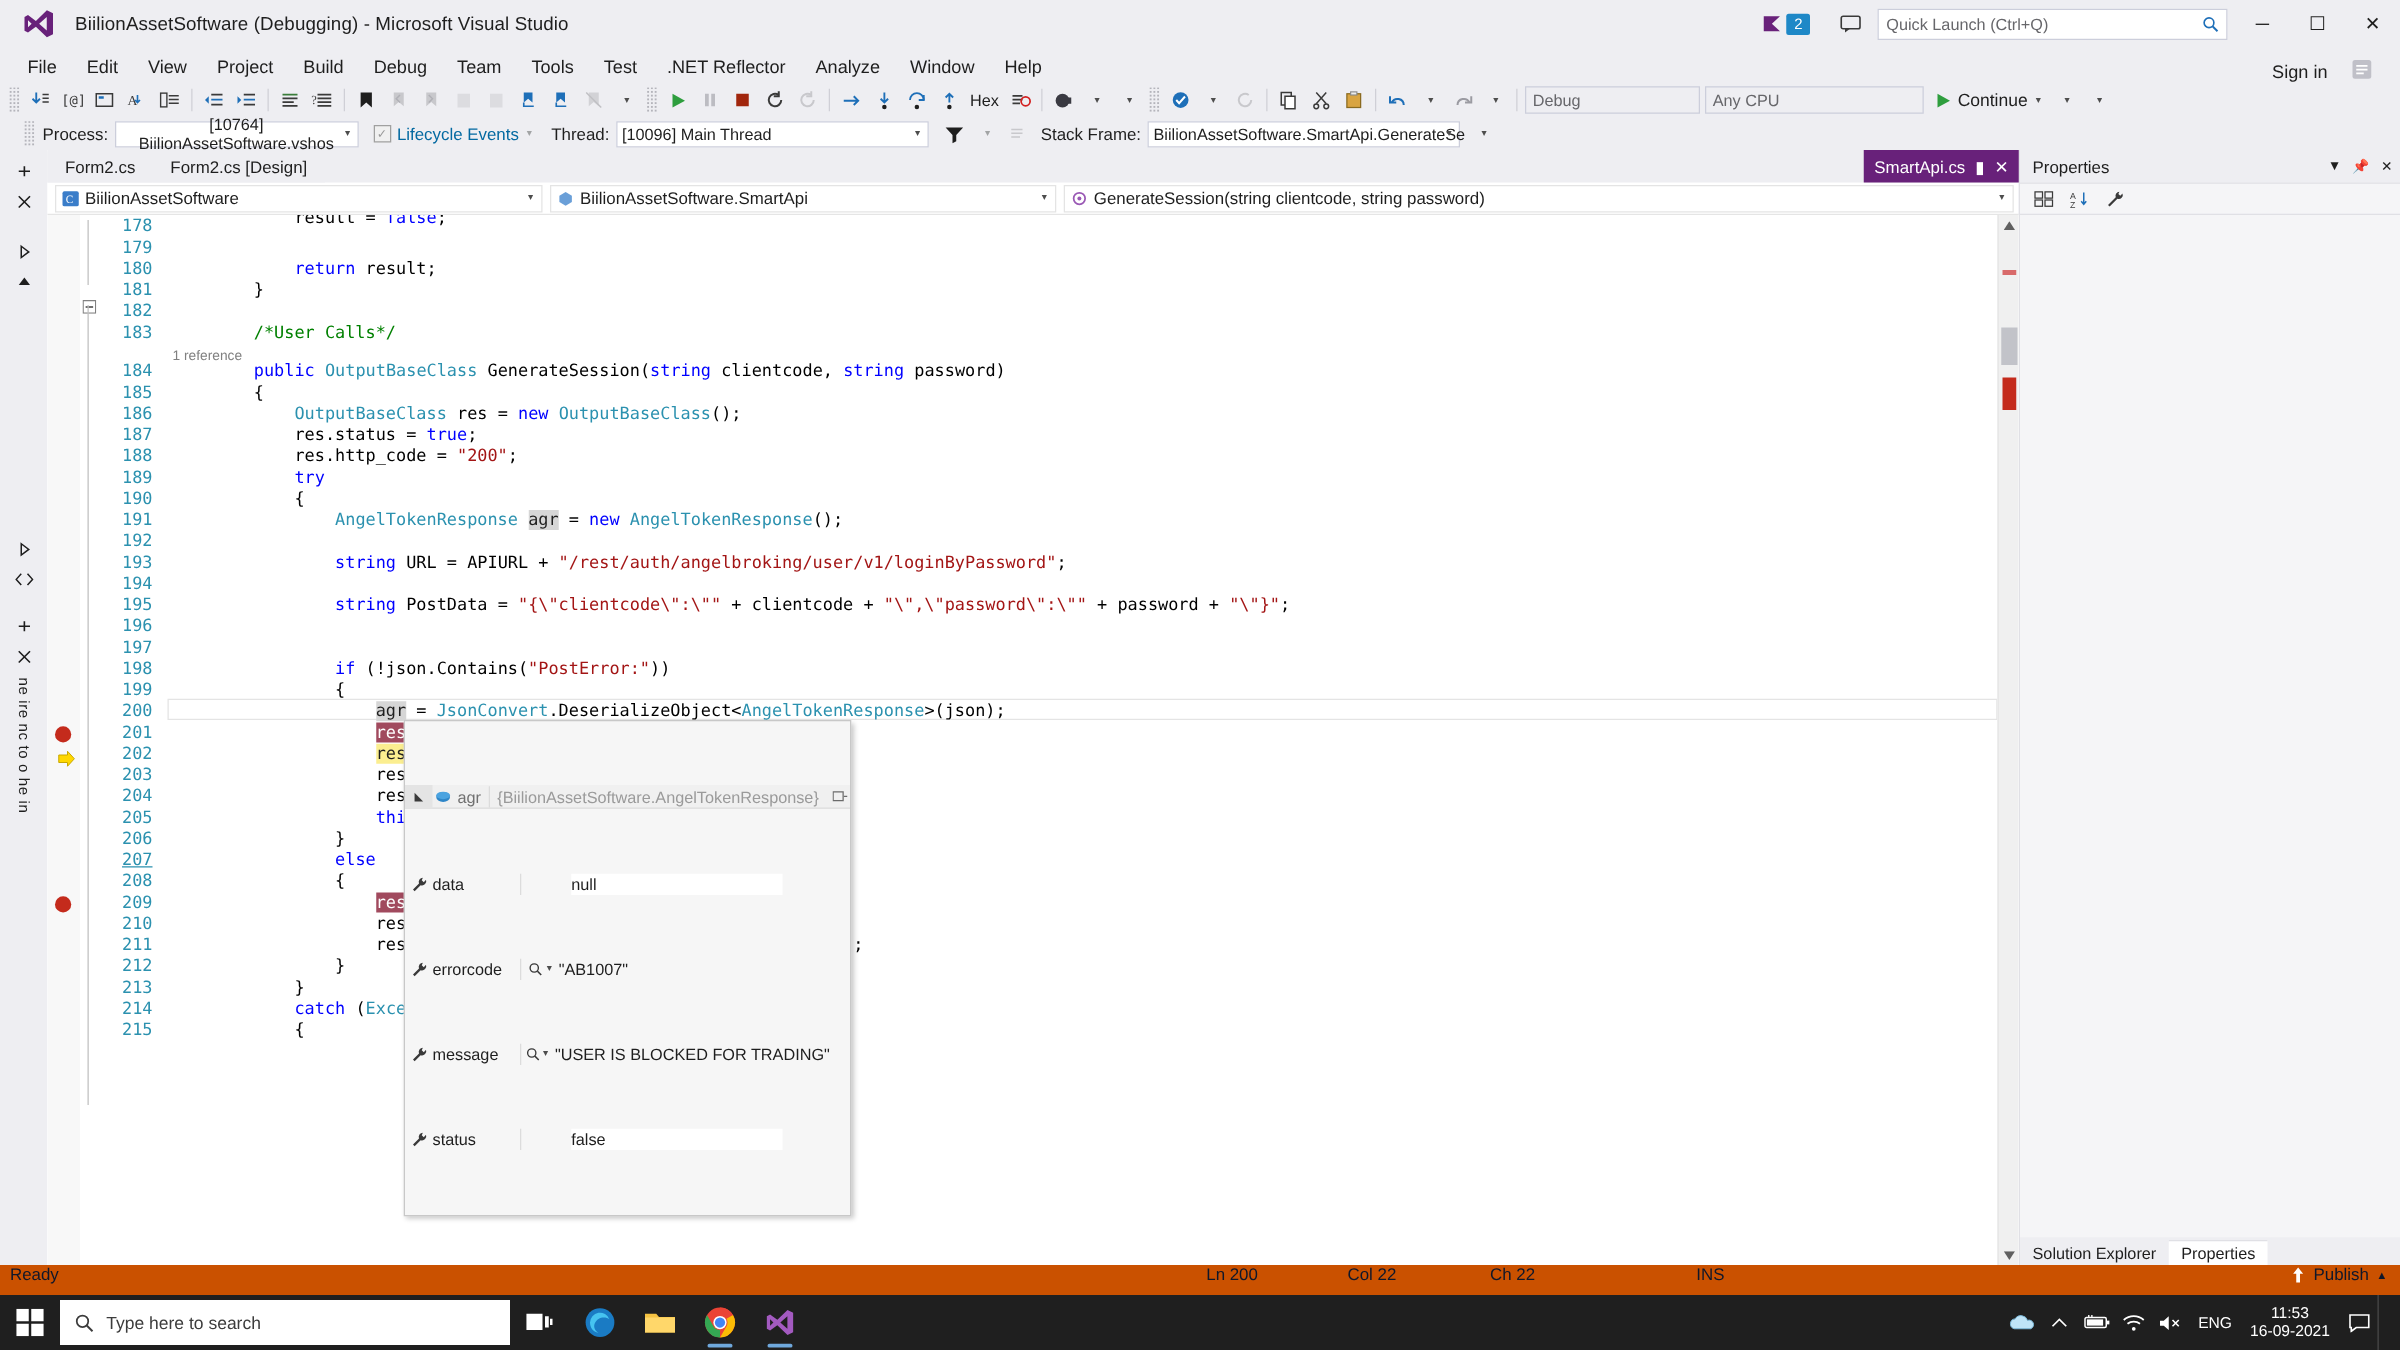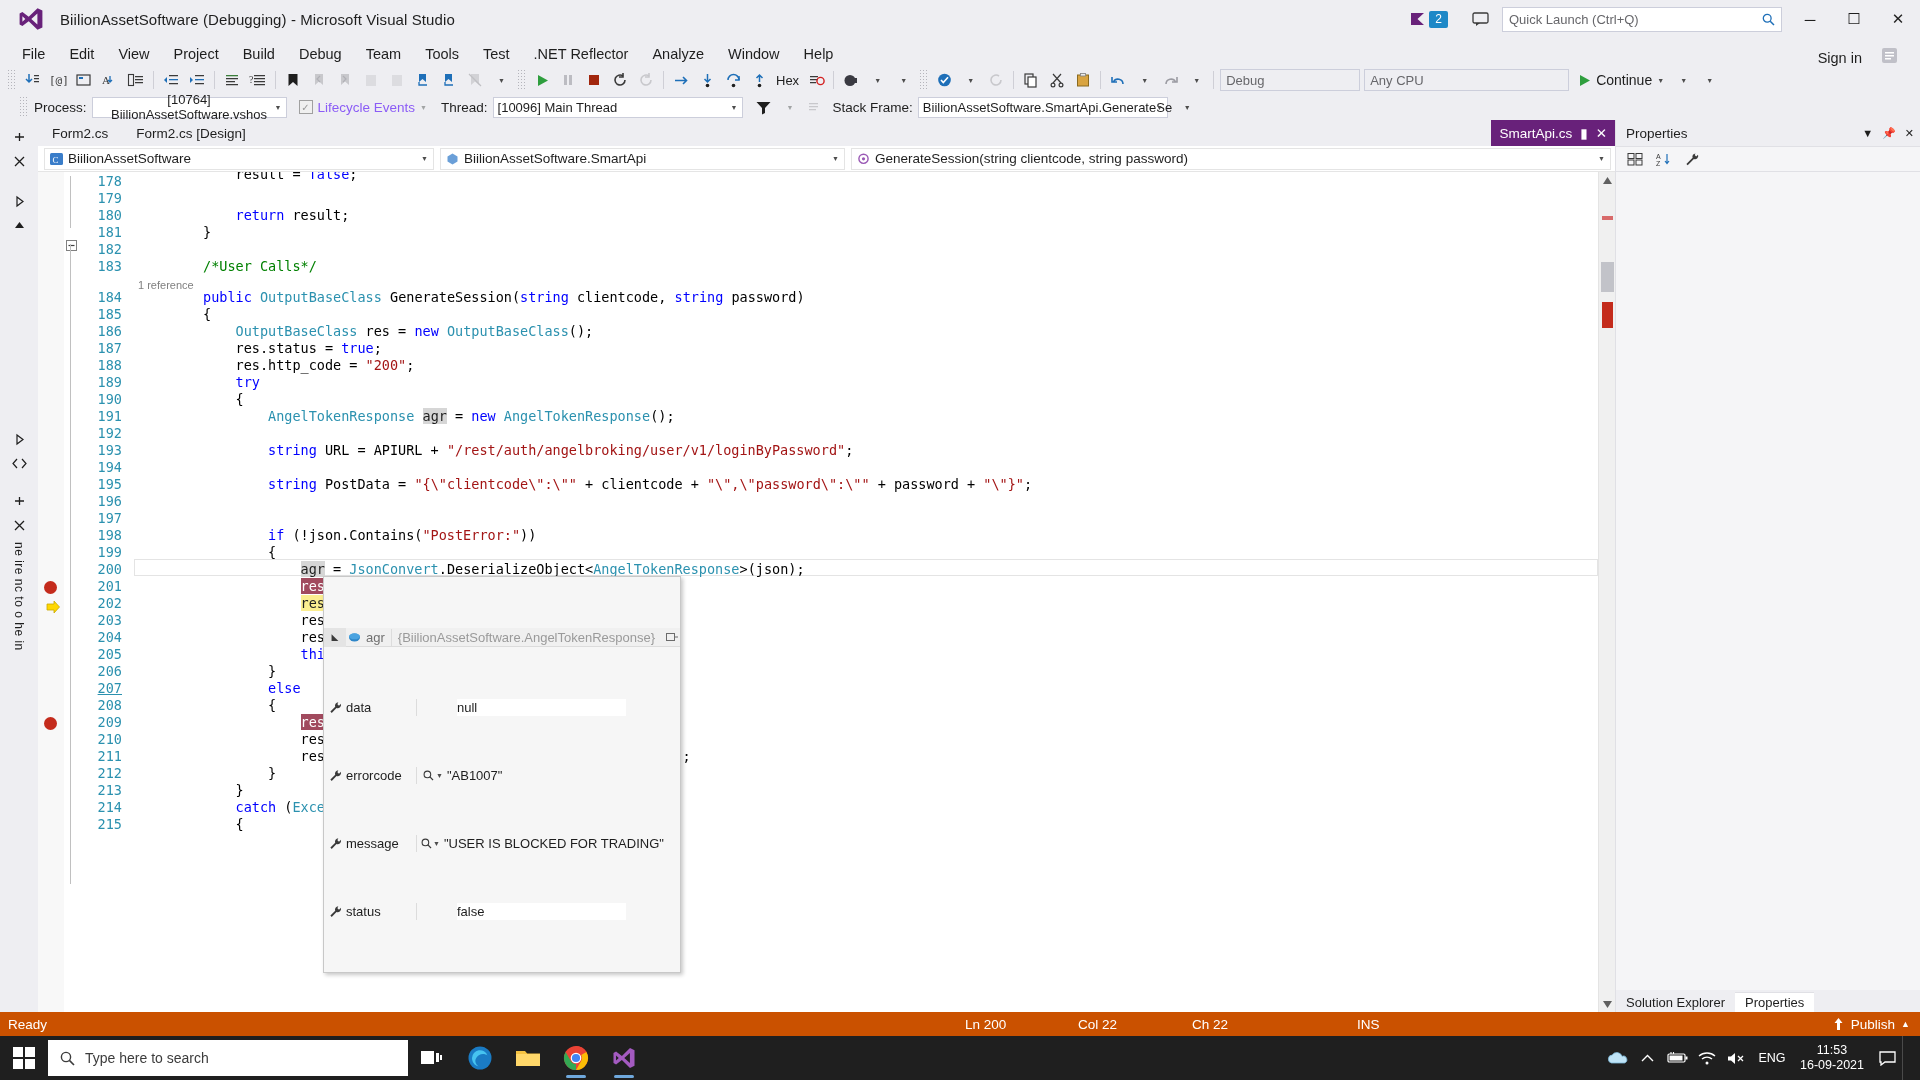--- a/index.html
+++ b/index.html
@@ -36,21 +36,21 @@
   .tb { width:26px; height:24px; display:flex; align-items:center; justify-content:center; position:relative; }
   .tbsep { width:1px; height:18px; background:#cfcfd6; margin:0 4px; }
   .tb-cap { font-size:13px; color:#1e1e1e; padding:0 4px; }
   .drop-arrow { font-size:7px; color:#4d4d4d; margin-left:1px; }
   .combo-dbg { height:22px; background:#eeeef2; border:1px solid #cccedb; width:140px; display:flex; align-items:center; padding:0 5px; font-size:13px; color:#67676b; }
   .continue { display:flex; align-items:center; gap:4px; font-size:14px; color:#1e1e1e; margin-left:8px; }
 
   
   .dbgbar { height:26px; background:#eeeef2; display:flex; align-items:center; padding-left:16px; font-size:13.5px; color:#1e1e1e; flex:0 0 26px;text-align:center; }
   .dbgbar .lbl { margin:0 5px 0 3px; }
-  .dbgbar .dis { color:#8b5cf6; }
+  .dbgbar .dis { color:#0369a1; }
   .sel { height:21px; background:#fff; border:1px solid #cccedb; display:flex; align-items:center; padding:0 4px; font-size:13px; color:#1e1e1e; position:relative; }
   .sel .car { position:absolute; right:4px; font-size:7px; color:#4d4d4d; }
   .chk { width:14px; height:14px; border:1px solid #a0a0a0; background:#f0f0f0; display:inline-flex; align-items:center; justify-content:center; font-size:10px; color:#999; margin-right:5px; }
 
   
   .bodyrow { flex:1; display:flex; min-height:0; }
 
   
   .leftrail { width:38px; background:#eeeef2; display:flex; flex-direction:column; align-items:center; padding-top:6px; font-size:11px; color:#1e1e1e; flex:0 0 38px; }
   .rail-ic { width:26px; height:22px; display:flex; align-items:center; justify-content:center; margin-bottom:2px; }
@@ -116,21 +116,21 @@
   .rightpanel { width:305px; background:#eeeef2; display:flex; flex-direction:column; flex:0 0 305px; border-left:1px solid #e0e0e5; }
   .rp-head { height:26px; display:flex; align-items:center; padding-left:10px; font-size:13.5px; color:#1e1e1e; position:relative; flex:0 0 26px; }
   .rp-head .tools { position:absolute; right:6px; display:flex; gap:9px; align-items:center; font-size:11px; color:#1e1e1e; }
   .rp-toolbar { height:26px; background:#f5f5f7; border-top:1px solid #e0e0e5; border-bottom:1px solid #e0e0e5; display:flex; align-items:center; padding-left:6px; gap:3px; flex:0 0 26px; }
   .rp-body { flex:1; background:#f5f5f7; }
   .rp-tabs { height:22px; background:#eeeef2; display:flex; align-items:flex-end; flex:0 0 22px; }
   .rp-tab { padding:2px 10px; font-size:13px; color:#1e1e1e; }
   .rp-tab.active { background:#fff; border-top:1px solid #e0e0e5; }
 
   
-  .statusbar { height:24px; background:#ca5100; color:#ffffff; display:flex; align-items:center; font-size:13.5px; position:relative; flex:0 0 24px; }
+  .statusbar { height:24px; background:#ca5100; color:#0f172a; display:flex; align-items:flex-start; font-size:13.5px; position:relative; flex:0 0 24px; }
   .sb-ready { margin-left:8px; }
   .sb-col { position:absolute; }
   .sb-right { position:absolute; right:10px; display:flex; align-items:center; gap:6px; }
 
   
   .taskbar { height:44px; background:#1f1f1f; display:flex; align-items:center; flex:0 0 44px; position:relative; }
   .tb-start { width:48px; height:44px; display:flex; align-items:center; justify-content:center; }
   .tb-search { width:360px; height:36px; background:#ffffff; display:flex; align-items:center; padding-left:12px; gap:10px; font-size:14px; color:#3c3c3c; }
   .tb-app { width:48px; height:44px; display:flex; align-items:center; justify-content:center; position:relative; }
   .tb-app.run::after { content:""; position:absolute; bottom:2px; left:14px; width:20px; height:3px; background:#6fa8dc; border-radius:2px; }
@@ -455,21 +455,21 @@
     </div>
     <div class="tb">
         <span class="drop-arrow">▼</span>
       </div>
 
     <div class="tbsep"></div>
 
     <div class="combo-dbg" style="margin-left:2px;">
       <span>Debug</span>
     </div>
-    <div class="combo-dbg" style="width:205px;margin-left:4px;">
+    <div class="combo-dbg" style="width:175px;margin-left:4px;">
       <span>Any CPU</span>
     </div>
 
     <div class="continue">
       <svg width="15" height="15" viewBox="0 0 15 15">
           <path d="M3 2l10 5.5L3 13z" fill="#2e9e3e"></path>
         </svg>
       <span>Continue</span>
       <span class="drop-arrow">▼</span>
     </div>

